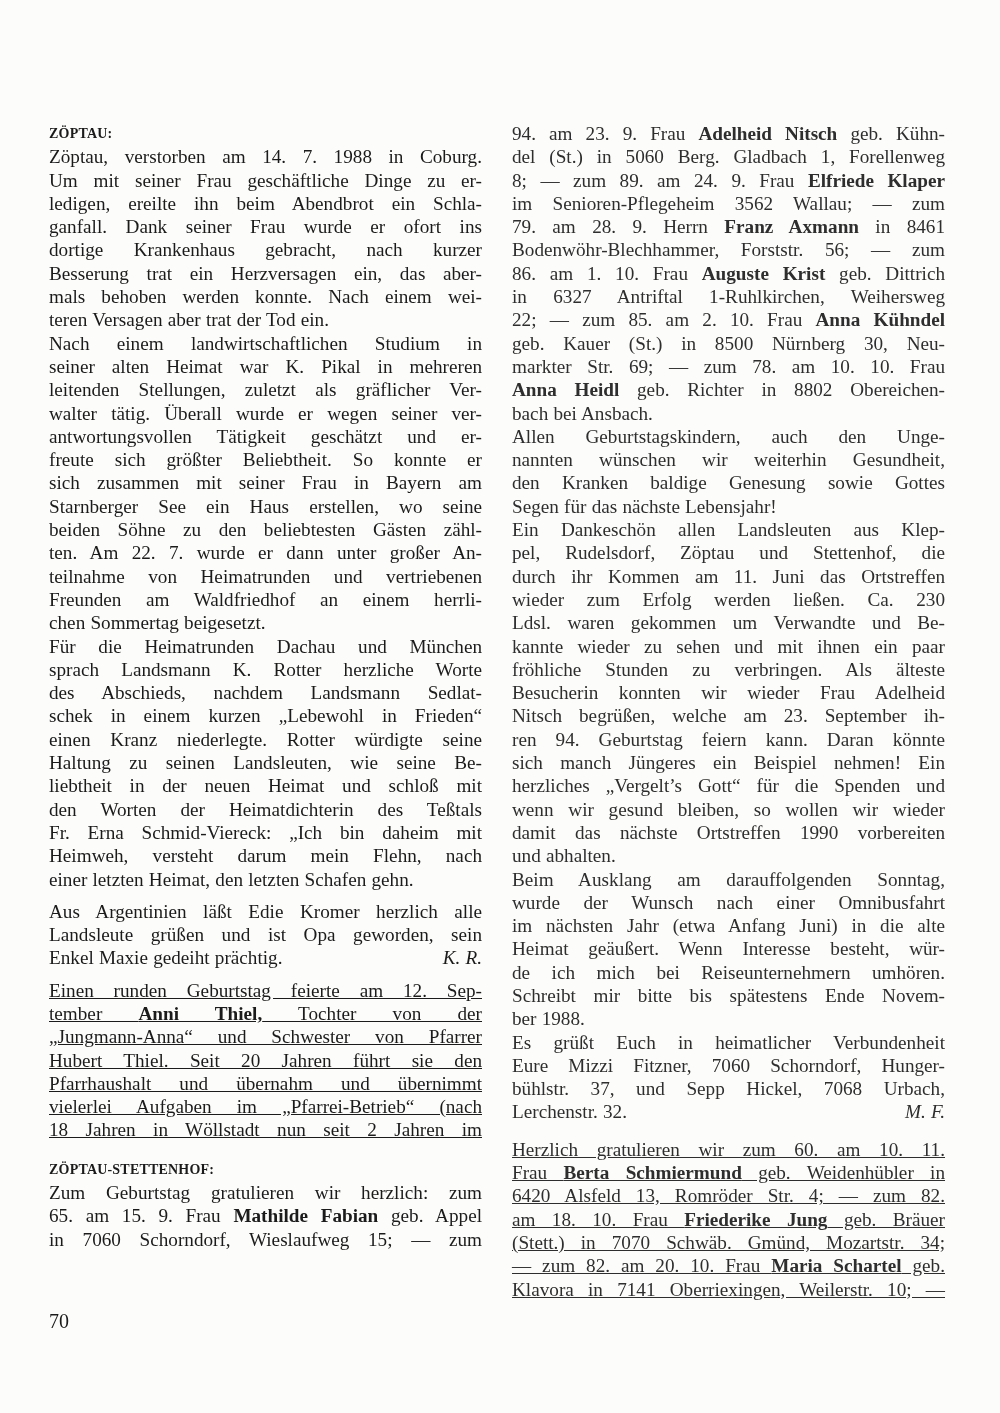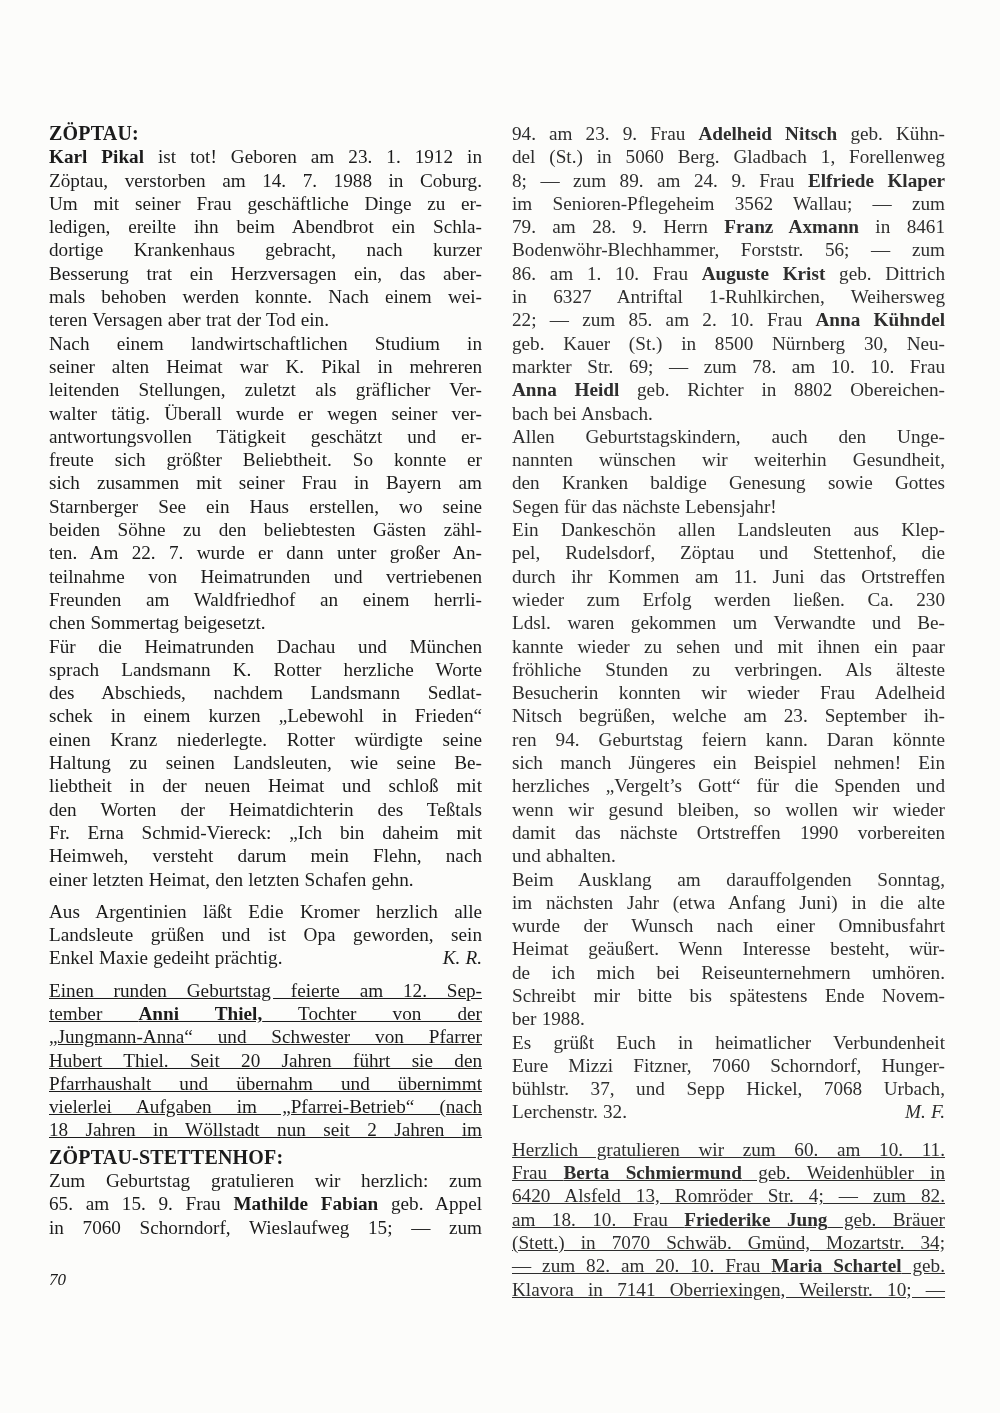--- a/index.html
+++ b/index.html
@@ -35,44 +35,44 @@
     word-spacing:0.02em;
   }
   .line.end{text-align-last:left;}
   .line.sigline{
     display:flex;
     justify-content:space-between;
     text-align-last:left;
   }
   .head .line{
     font-weight:bold;
-    font-size:20px;
+    font-size:14px;
     letter-spacing:0.2px;
   }
   .b{font-weight:bold;}
   .sig{font-style:italic;margin-left:34px;}
   .page-number{
-    position:absolute;left:49px;top:1268px;
-    font-size:17px;line-height:23.3px;font-style:italic;
+    position:absolute;left:49px;top:1310px;
+    font-size:20px;line-height:23.3px;
   }
 </style>
 </head>
 <body>
 
 <div class="page">
   <div class="cols">
     <div class="col left" id="col-left">
         <div class="block head">
           <div class="line end"><span><span class="b">ZÖPTAU:</span></span></div>
         </div>
         <div class="block">
-          <div class="line"><span><span class="b">Karl Pikal</span><span> ist tot! Geboren am 23. 1. 1912 in</span></span></div>
           <div class="line"><span><span>Zöptau, verstorben am 14. 7. 1988 in Coburg.</span></span></div>
           <div class="line"><span><span>Um mit seiner Frau geschäftliche Dinge zu er-</span></span></div>
           <div class="line"><span><span>ledigen, ereilte ihn beim Abendbrot ein Schla-</span></span></div>
+          <div class="line"><span><span>ganfall. Dank seiner Frau wurde er ofort ins</span></span></div>
           <div class="line"><span><span>dortige Krankenhaus gebracht, nach kurzer</span></span></div>
           <div class="line"><span><span>Besserung trat ein Herzversagen ein, das aber-</span></span></div>
           <div class="line"><span><span>mals behoben werden konnte. Nach einem wei-</span></span></div>
           <div class="line end"><span><span>teren Versagen aber trat der Tod ein.</span></span></div>
           <div class="line"><span><span>Nach einem landwirtschaftlichen Studium in</span></span></div>
           <div class="line"><span><span>seiner alten Heimat war K. Pikal in mehreren</span></span></div>
           <div class="line"><span><span>leitenden Stellungen, zuletzt als gräflicher Ver-</span></span></div>
           <div class="line"><span><span>walter tätig. Überall wurde er wegen seiner ver-</span></span></div>
           <div class="line"><span><span>antwortungsvollen Tätigkeit geschätzt und er-</span></span></div>
           <div class="line"><span><span>freute sich größter Beliebtheit. So konnte er</span></span></div>
@@ -105,21 +105,21 @@
         </div>
         <div class="block" style="margin-top: 9px; text-decoration: underline;">
           <div class="line"><span><span>Einen runden Geburtstag feierte am 12. Sep-</span></span></div>
           <div class="line"><span><span>tember </span><span class="b">Anni Thiel,</span><span> Tochter von der</span></span></div>
           <div class="line"><span><span>„Jungmann-Anna“ und Schwester von Pfarrer</span></span></div>
           <div class="line"><span><span>Hubert Thiel. Seit 20 Jahren führt sie den</span></span></div>
           <div class="line"><span><span>Pfarrhaushalt und übernahm und übernimmt</span></span></div>
           <div class="line"><span><span>vielerlei Aufgaben im „Pfarrei-Betrieb“ (nach</span></span></div>
           <div class="line"><span><span>18 Jahren in Wöllstadt nun seit 2 Jahren im</span></span></div>
         </div>
-        <div class="block head" style="margin-top: 4px;">
+        <div class="block head" style="margin-top: 16px;">
           <div class="line end"><span><span class="b">ZÖPTAU-STETTENHOF:</span></span></div>
         </div>
         <div class="block">
           <div class="line"><span><span>Zum Geburtstag gratulieren wir herzlich: zum</span></span></div>
           <div class="line"><span><span>65. am 15. 9. Frau </span><span class="b">Mathilde Fabian</span><span> geb. Appel</span></span></div>
           <div class="line"><span><span>in 7060 Schorndorf, Wieslaufweg 15; — zum</span></span></div>
         </div>
       </div>
     <div class="col right" id="col-right">
         <div class="block">
@@ -149,22 +149,22 @@
           <div class="line"><span><span>fröhliche Stunden zu verbringen. Als älteste</span></span></div>
           <div class="line"><span><span>Besucherin konnten wir wieder Frau Adelheid</span></span></div>
           <div class="line"><span><span>Nitsch begrüßen, welche am 23. September ih-</span></span></div>
           <div class="line"><span><span>ren 94. Geburtstag feiern kann. Daran könnte</span></span></div>
           <div class="line"><span><span>sich manch Jüngeres ein Beispiel nehmen! Ein</span></span></div>
           <div class="line"><span><span>herzliches „Vergelt’s Gott“ für die Spenden und</span></span></div>
           <div class="line"><span><span>wenn wir gesund bleiben, so wollen wir wieder</span></span></div>
           <div class="line"><span><span>damit das nächste Ortstreffen 1990 vorbereiten</span></span></div>
           <div class="line end"><span><span>und abhalten.</span></span></div>
           <div class="line"><span><span>Beim Ausklang am darauffolgenden Sonntag,</span></span></div>
+          <div class="line"><span><span>wurde der Wunsch nach einer Omnibusfahrt</span></span></div>
           <div class="line"><span><span>im nächsten Jahr (etwa Anfang Juni) in die alte</span></span></div>
-          <div class="line"><span><span>wurde der Wunsch nach einer Omnibusfahrt</span></span></div>
           <div class="line"><span><span>Heimat geäußert. Wenn Interesse besteht, wür-</span></span></div>
           <div class="line"><span><span>de ich mich bei Reiseunternehmern umhören.</span></span></div>
           <div class="line"><span><span>Schreibt mir bitte bis spätestens Ende Novem-</span></span></div>
           <div class="line end"><span><span>ber 1988.</span></span></div>
           <div class="line"><span><span>Es grüßt Euch in heimatlicher Verbundenheit</span></span></div>
           <div class="line"><span><span>Eure Mizzi Fitzner, 7060 Schorndorf, Hunger-</span></span></div>
           <div class="line"><span><span>bühlstr. 37, und Sepp Hickel, 7068 Urbach,</span></span></div>
           <div class="line end sigline">
             <span><span>Lerchenstr. 32.</span></span>
             <span class="sig">M. F.</span>

